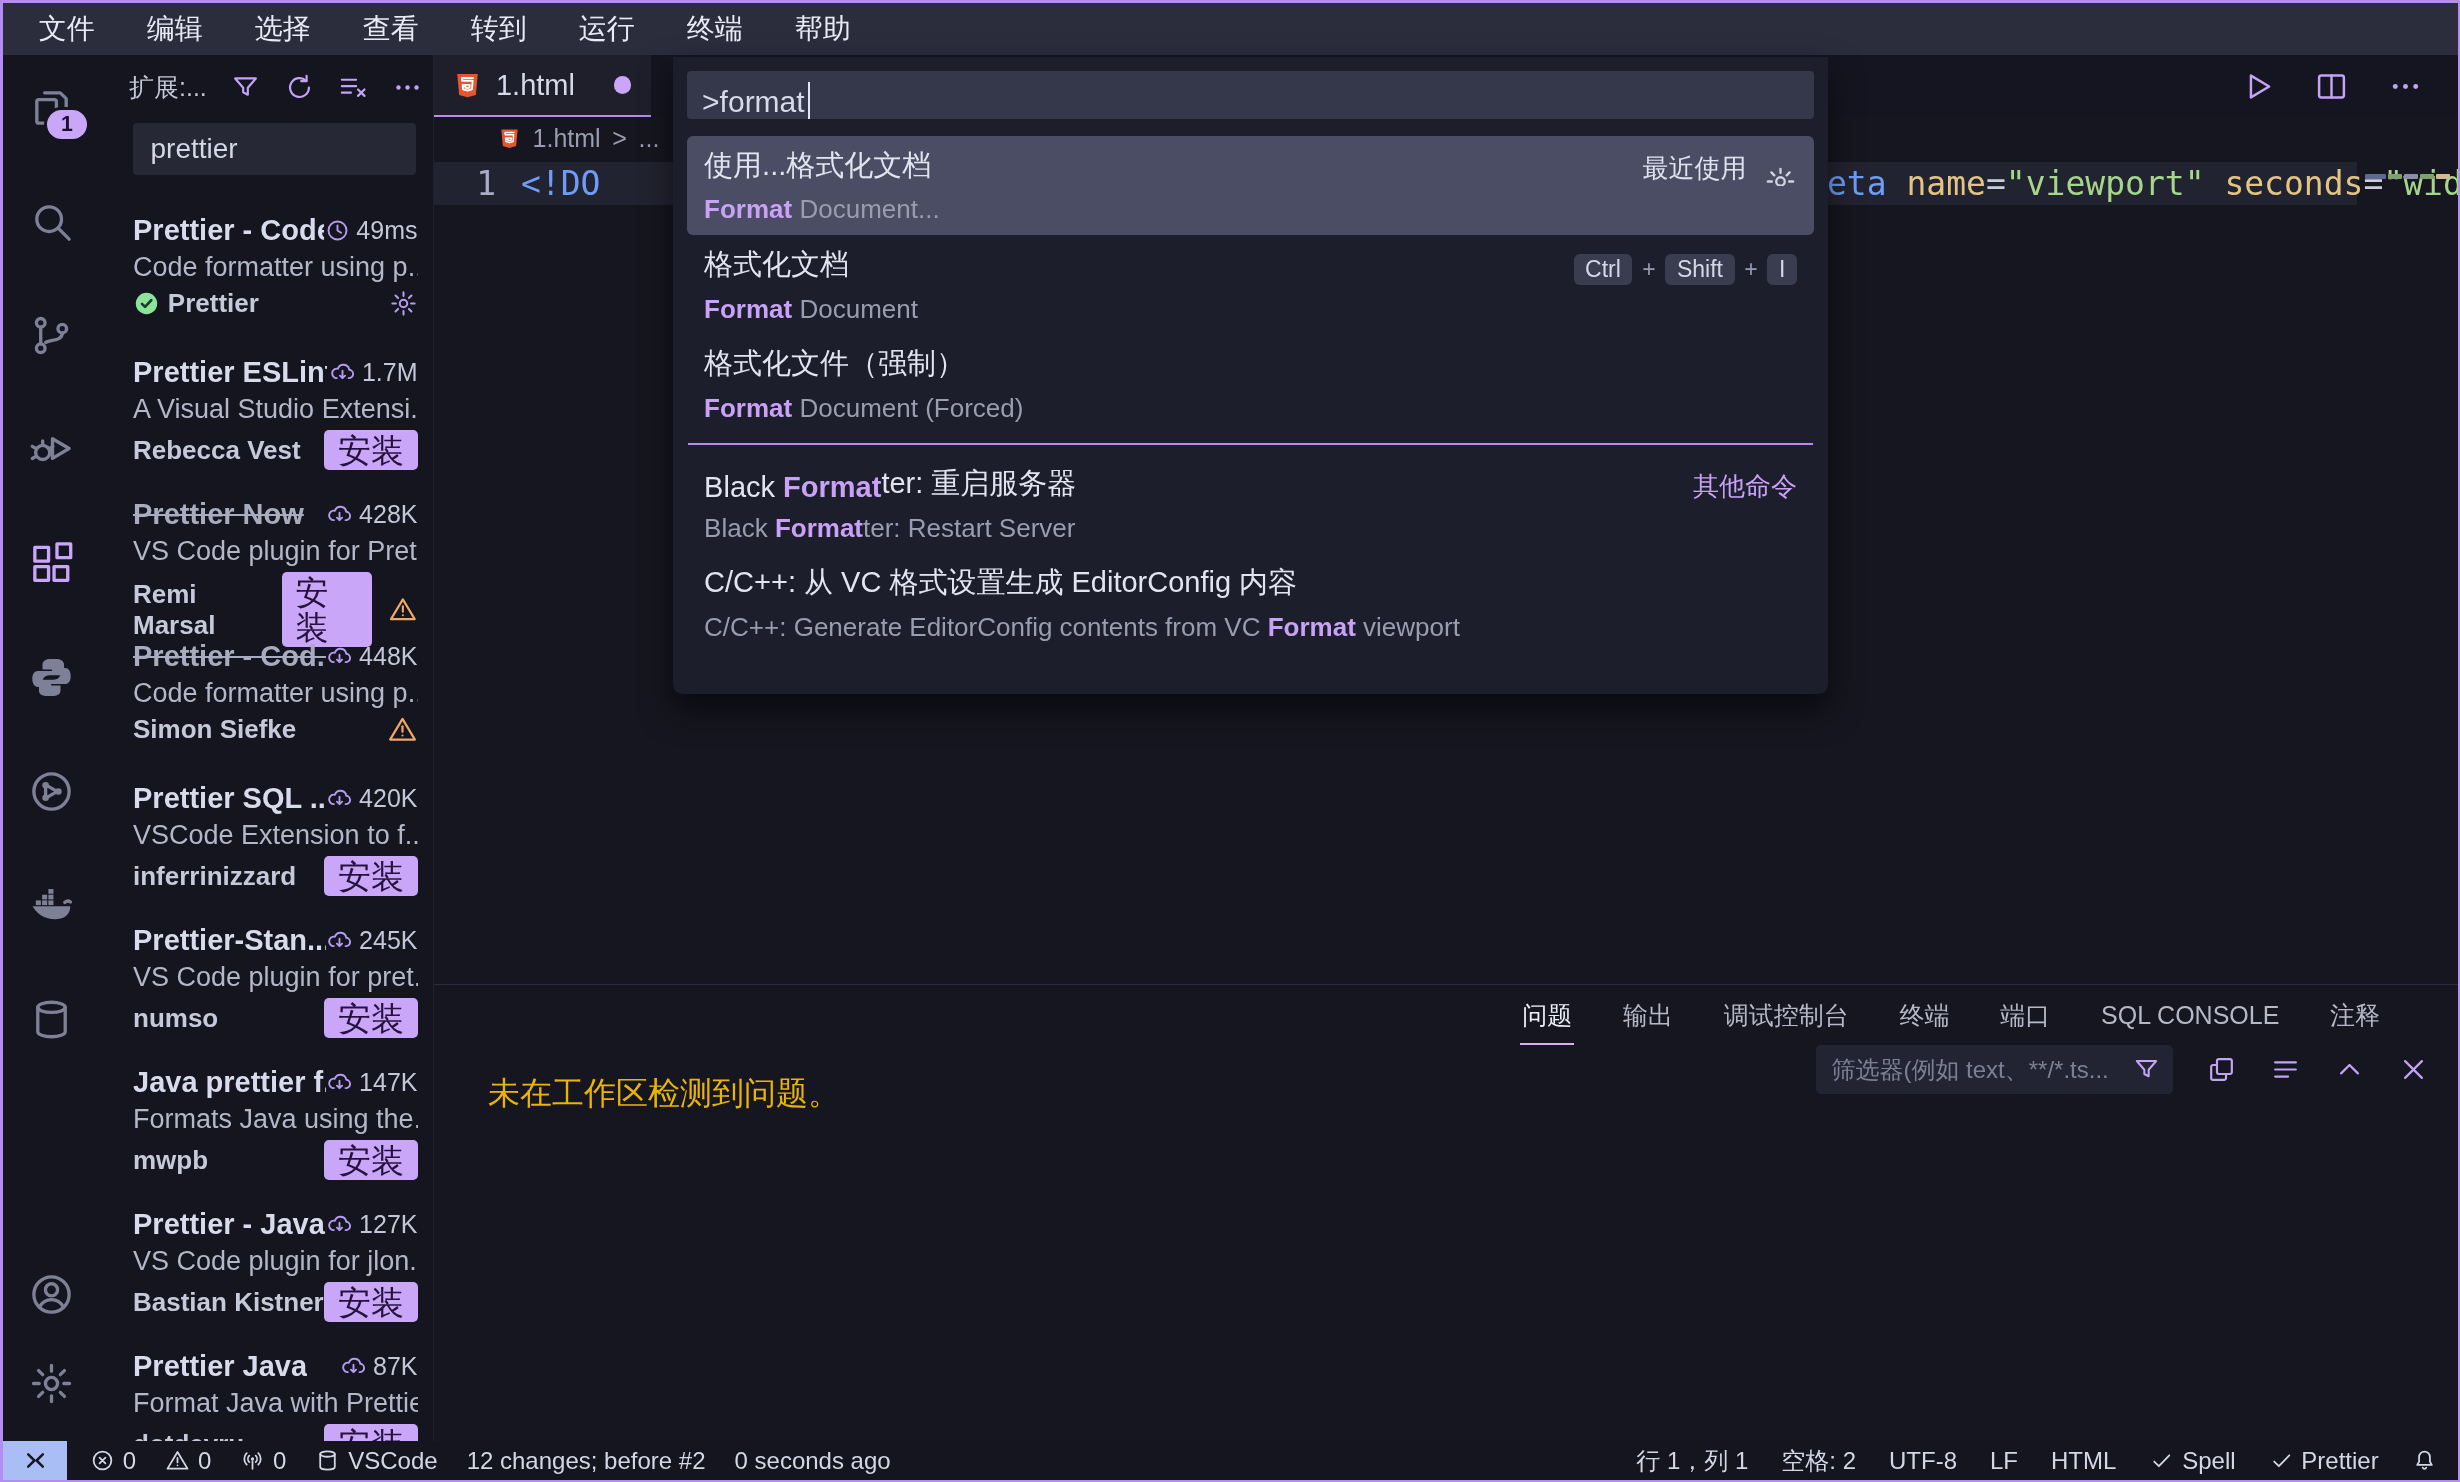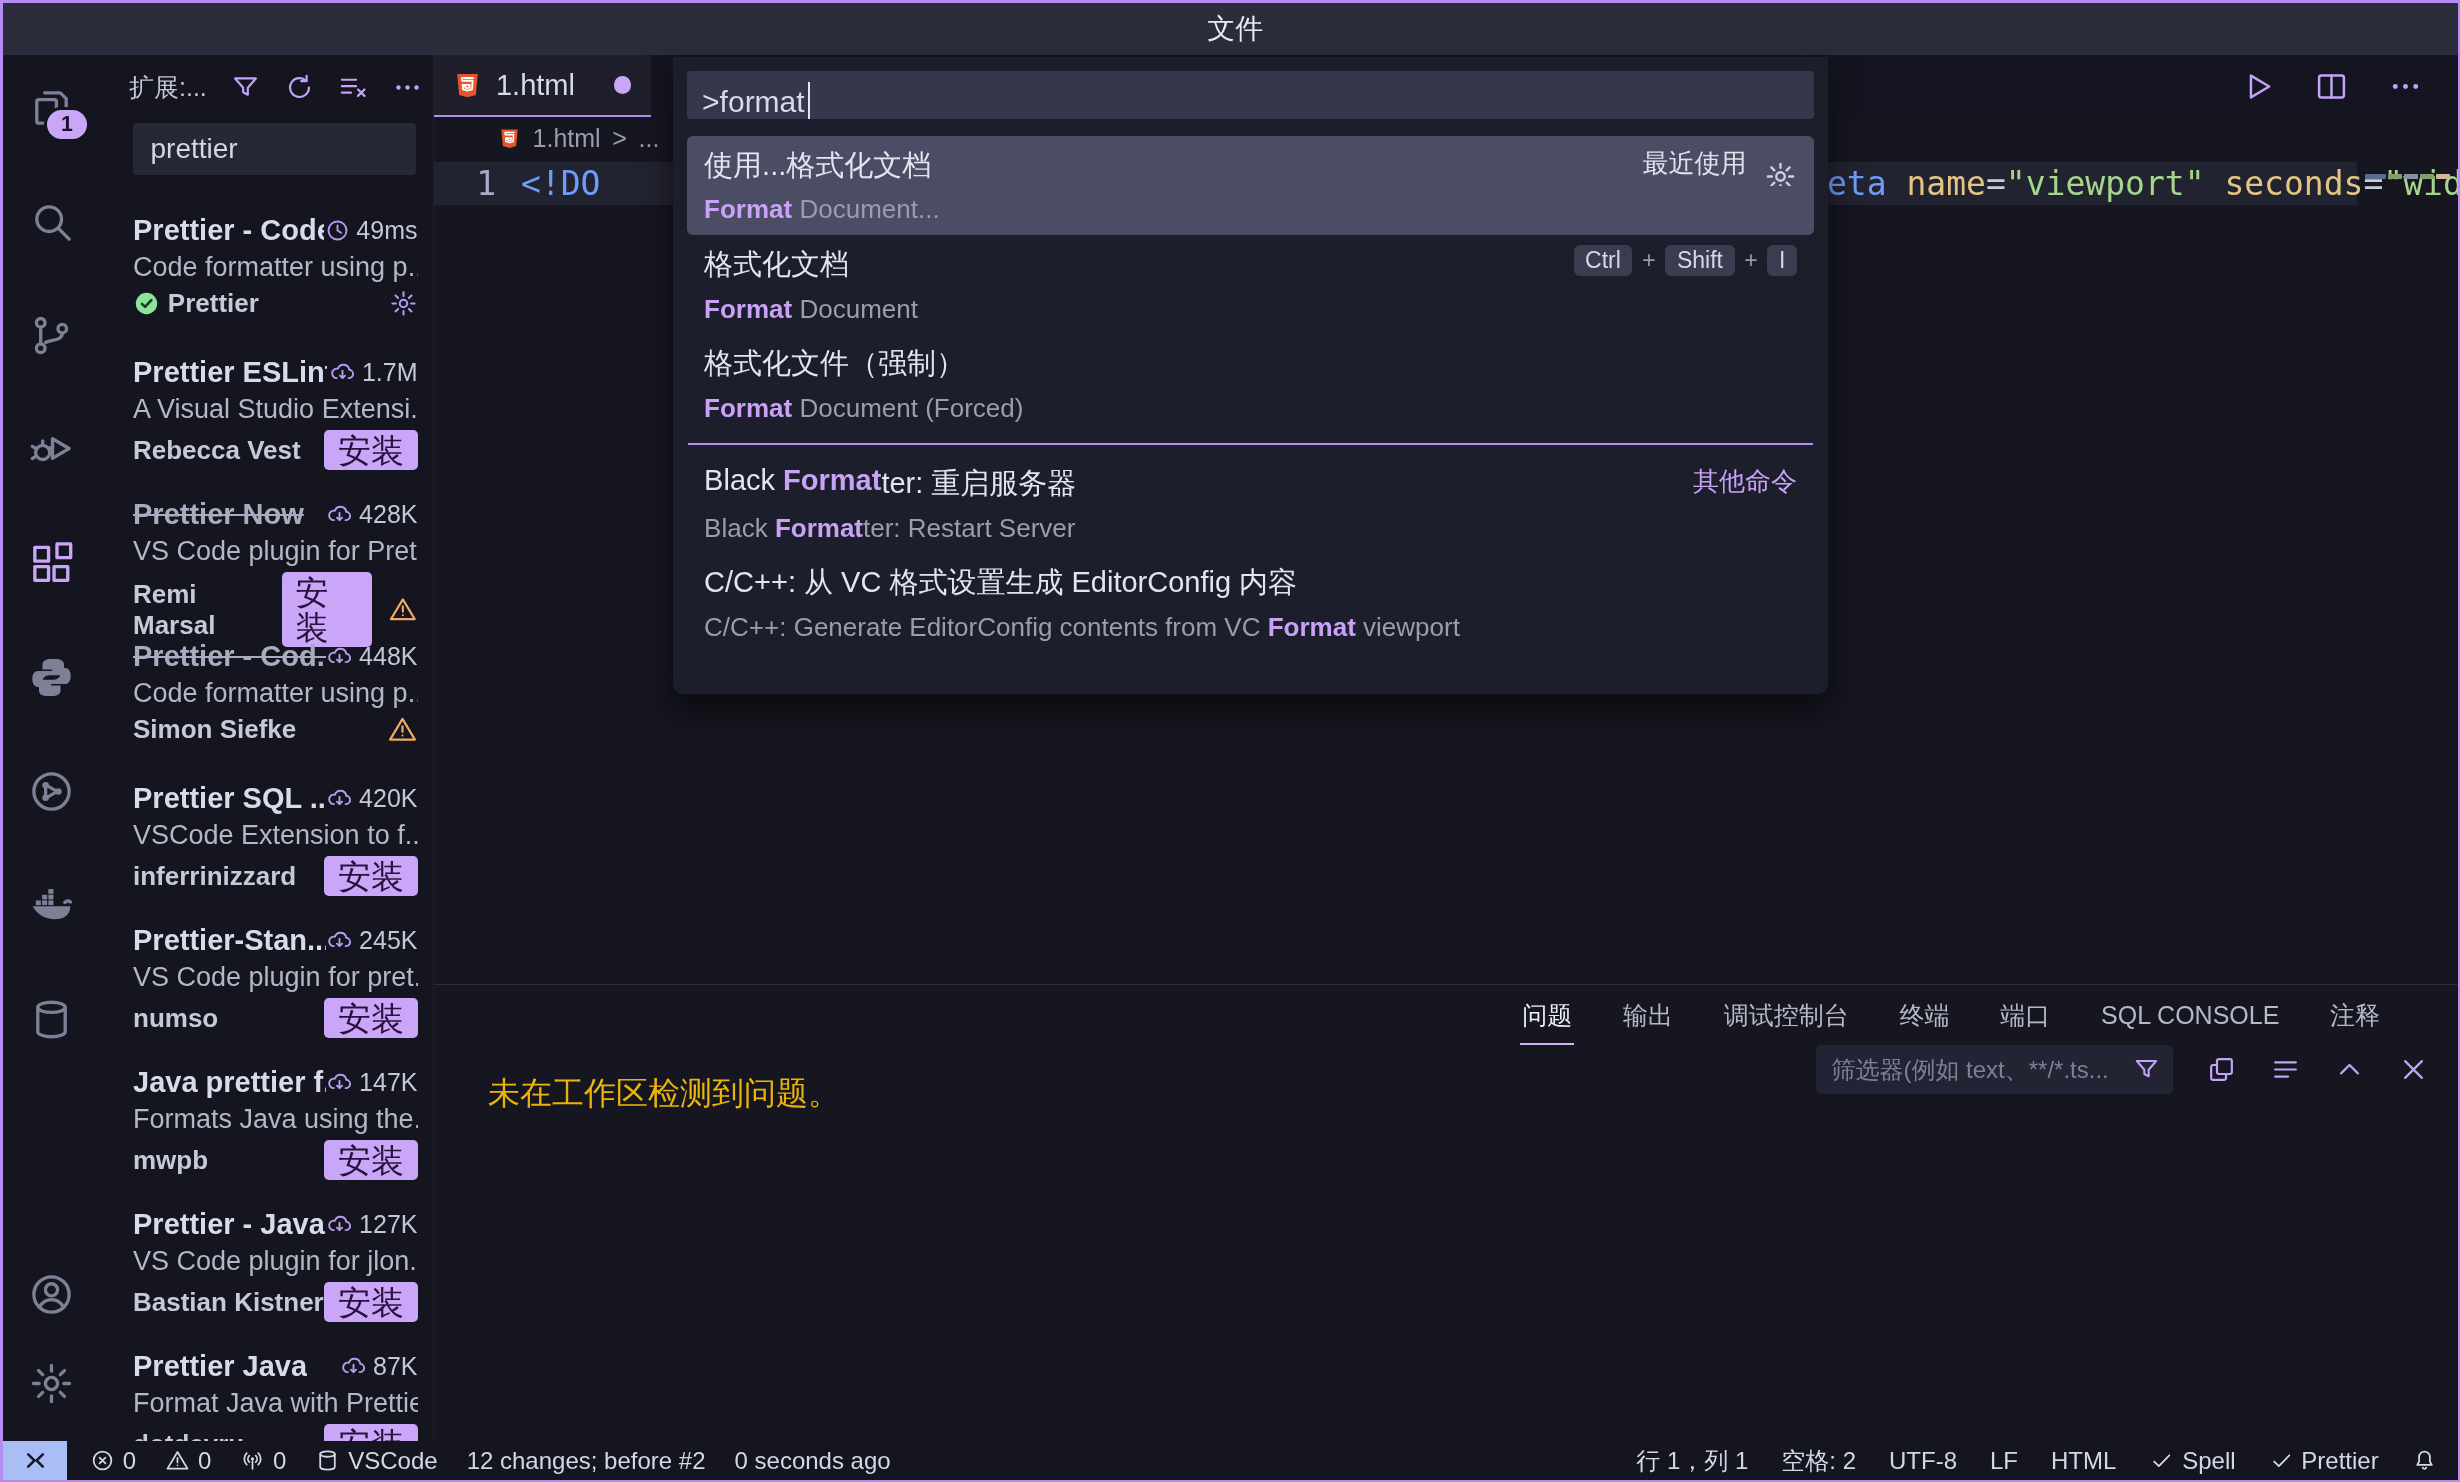--- a/index.html
+++ b/index.html
@@ -1,19 +1,19 @@
 <!DOCTYPE html>
 <html><head>
 <meta charset="utf-8">
 <style>
   html,body{margin:0;padding:0;background:#000;}
   body{font-family:"Liberation Sans","DejaVu Sans",sans-serif;-webkit-font-smoothing:antialiased;}
   .window{position:relative;width:2461px;height:1483px;box-sizing:border-box;border:3.9px solid #b48cf2;background:#14151f;overflow:hidden;}
   
-  .titlebar{height:52px;background:#2b2c3c;display:flex;align-items:center;padding-left:9.7px;flex-direction:column;}
+  .titlebar{height:52px;background:#2b2c3c;display:flex;align-items:center;padding-left:9.7px;}
   .menu-item{color:#e8eaf6;font-size:28px;padding:0 26px;line-height:52px;cursor:default;}
   
   .appbody{position:absolute;top:52px;left:0;right:0;bottom:39px;display:flex;}
   
   .activitybar{width:97px;background:#14151f;display:flex;flex-direction:column;align-items:center;padding-top:21.3px;box-sizing:border-box;}
   .ab-item{position:relative;width:62px;height:62px;margin-bottom:52px;display:flex;align-items:center;justify-content:center;color:#7e8196;}
   .ab-item.active{color:#c9a6f8;}
   .ab-item .icon{width:47px;height:47px;display:block;}
   .ab-badge{position:absolute;right:-7.8px;bottom:-3.9px;background:#c9a6f8;color:#1b1030;font-size:21.3px;font-weight:bold;min-width:25px;height:29px;padding:0 7.8px;border-radius:17.5px;display:flex;align-items:center;justify-content:center;border:3.9px solid #14151f;}
   .ab-spacer{flex:1;}
@@ -74,21 +74,21 @@
   .sb-right{margin-left:auto;display:flex;align-items:center;gap:33px;padding-right:21.3px;}
   .sb-item{display:flex;align-items:center;gap:7.8px;white-space:nowrap;}
   .sb-item .icon{width:25px;height:25px;}
   
   .palette{position:absolute;left:670px;top:54px;width:1155px;height:637px;box-sizing:border-box;background:#1d1e2b;border-radius:0 0 9.7px 9.7px;box-shadow:0 15.5px 33px rgba(0,0,0,.55);padding:13.6px 13.6px 0;overflow:hidden;z-index:50;}
   .p-input{height:48px;background:#35374a;border-radius:3.9px;display:flex;align-items:flex-end;padding:0 15.5px;color:#d8dae8;font-size:30px;margin-bottom:17.5px;}
   .caret{display:inline-block;width:2.9px;height:37px;background:#e2e5f2;margin-left:2.9px;}
   .p-row{position:relative;padding:9.7px 17.5px;border-radius:5.8px;}
   .p-row.single{padding:7.8px 17.5px;}
   .p-row.selected{background:#4a4d63;}
-  .p-title{font-size:29px;color:#e2e4f0;display:flex;align-items:flex-start;white-space:nowrap;overflow:hidden;}
+  .p-title{font-size:29px;color:#e2e4f0;display:flex;align-items:flex-end;white-space:nowrap;overflow:hidden;}
   .p-title .tspan{white-space:pre;}
   .p-desc{font-size:26px;color:#9a9db0;margin-top:8.7px;white-space:nowrap;overflow:hidden;}
   .hl{color:#c9a2f8;font-weight:bold;}
   .p-right{margin-left:auto;display:flex;align-items:center;gap:17.5px;font-size:26px;color:#e0e2ee;}
   .p-right.purple{color:#c9a2f8;}
   .p-gear{width:33px;height:33px;color:#d0d3e2;position:relative;top:13.6px;}
   .chips{margin-left:auto;display:flex;align-items:center;gap:9.7px;}
   .chip{background:#3a3c4f;border-radius:5.8px;padding:1.9px 11.6px;font-size:23px;color:#d6d8e6;}
   .chip-plus{color:#9a9db0;font-size:23px;}
   .p-sep{height:1.9px;background:#b48cf2;margin:9.7px 1.9px;}

